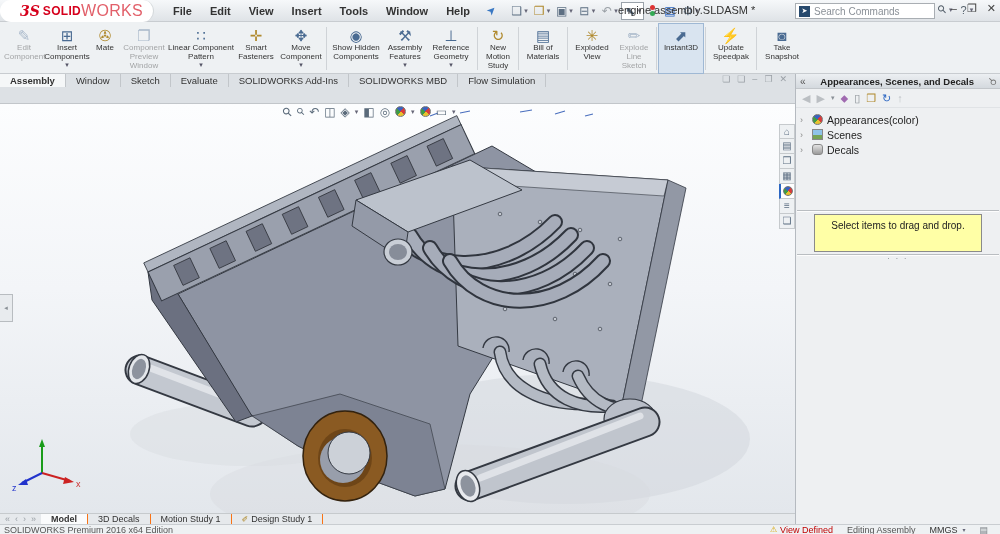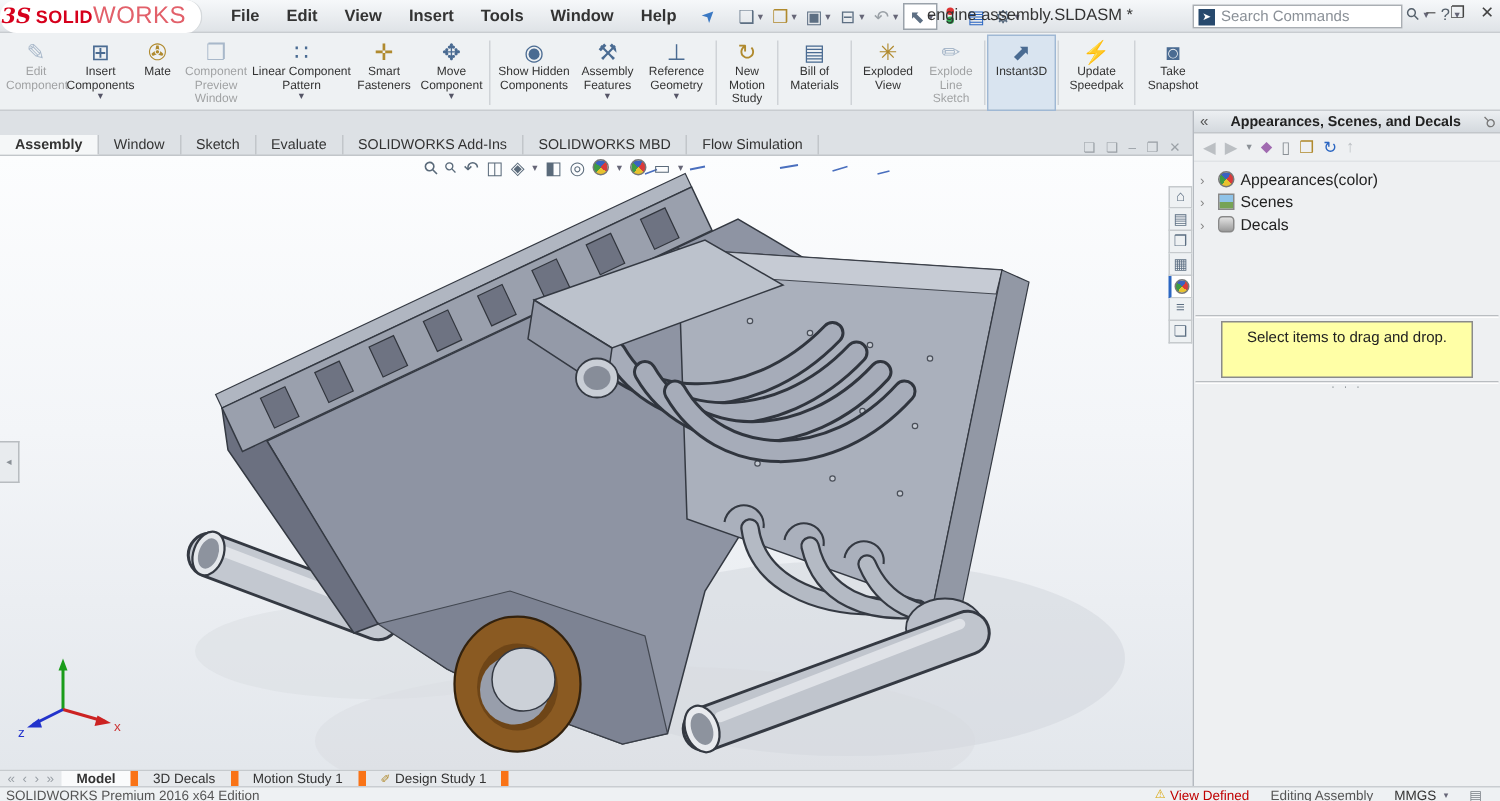--- a/index.html
+++ b/index.html
@@ -1,21 +1,21 @@
 <!DOCTYPE html>
 <html><head>
 <meta charset="utf-8">
 <style>
   * { box-sizing: border-box; margin:0; padding:0; }
   html,body { width:1000px; height:534px; overflow:hidden; }
   body { font-family:"Liberation Sans", sans-serif; font-size:11px; color:#222; background:#e9edf0; position:relative; }
 
   
   .titlebar { height:22px; background:linear-gradient(#f6f8fa,#dfe3e7); border-bottom:1px solid #c8ccd0; display:flex; align-items:center; position:relative; }
-  .logo { background:#fff; height:22px; display:flex; align-items:center; padding:0 10px 0 1px; border-right:1px solid #d5d9dc;border-radius:11px; }
+  .logo { background:#fff; height:22px; display:flex; align-items:center; padding:0 10px 0 20px; border-right:1px solid #d5d9dc;border-radius:11px; }
   .logo-mark { color:#d6001c; font-weight:bold; font-style:italic; font-size:14px; margin-right:3px; font-family:"DejaVu Serif", serif;}
   .brand-solid { color:#d6001c; font-weight:bold; font-size:12px; letter-spacing:.3px;}
   .brand-works { color:#e2606a; font-size:16px; letter-spacing:.3px;}
   .menus { display:flex; margin-left:10px; }
   .menu { padding:3px 9px; color:#333; cursor:default;font-weight:bold; }
   .pin-icon { color:#3a78c3; font-size:11px; transform:rotate(-45deg); display:inline-block; margin:0 8px; }
   .qtools { display:flex; align-items:center; gap:1px; margin-left:4px; }
   .qt { display:flex; align-items:center; padding:1px 2px; color:#5d6f83; font-size:12px; }
   .qt .g { min-width:13px; text-align:center; }
   .qt.box { border:1px solid #9aa2aa; background:#fff; }
@@ -37,21 +37,21 @@
   .ric.gold { color:#b08a2e; }
   .rlabel { font-size:8px; line-height:1.12; text-align:center; color:#333; width:100%; }
   .rcaret { font-size:7px; color:#556; line-height:6px; }
   .rb.disabled { opacity:.42; }
   .rb.active { background:#d9e4f0; outline:1px solid #9fb8d4; }
   .rsep { width:1px; background:#cfd3d7; margin:3px 2px; }
 
   
   .mainrow { display:flex; height:450px; }
   .leftcol { width:795px; display:flex; flex-direction:column; }
-  .doctabs { height:31px; background:#dde1e5; display:flex; align-items:flex-end; font-size:9.5px; border-bottom:1px solid #c2c6ca; }
+  .doctabs { height:31px; background:#dde1e5; display:flex; align-items:flex-start; font-size:9.5px; border-bottom:1px solid #c2c6ca; }
   .dtab { padding:1px 10px; border-right:1px solid #c2c6ca; color:#333; display:flex; align-items:center; cursor:default; }
   .dtab.active { background:#f5f7f8; font-weight:bold; }
   .docwin { margin-left:auto; display:flex; gap:7px; align-items:center; padding-right:8px; color:#9aa0a6; font-size:9px; }
 
   
   .viewport { position:relative; height:425px; background:linear-gradient(180deg,#fcfdfe 0%,#f3f5f8 45%,#e3e7ec 100%); overflow:hidden; }
   .headsup { position:absolute; left:283px; top:1px; display:flex; align-items:center; gap:5px; font-size:12px; color:#5a6a7a; z-index:5; }
   .hicaret { font-size:7px; color:#667; }
   .sphere { width:11px; height:11px; border-radius:50%; border:1px solid #777; display:inline-block;
             background:conic-gradient(from 40deg,#d93b3b 0 25%,#e8c22e 25% 50%,#3f9b44 50% 75%,#3a62c0 75% 100%); }
@@ -80,21 +80,21 @@
   .ic-decal { background:linear-gradient(#e2e2e2,#9a9a9a); border-radius:3px; }
   .tp-spacer { height:53px; }
   .groove { height:2px; border-top:1px solid #b9bdc1; border-bottom:1px solid #fdfdfd; margin:0 1px; }
   .hintbox { margin:2px 18px; height:38px; background:#ffffa6; border:1px solid #8a8a8a; text-align:center; font-size:10px; color:#222; padding-top:5px; }
   .splitter { text-align:center; color:#7a8086; font-size:7px; letter-spacing:2px; height:8px; line-height:6px; }
 
   
   .bottombar { height:11px; background:#e6e9ec; border-top:1px solid #c6cacd; display:flex; align-items:stretch; font-size:9px; }
   .bnav { display:flex; align-items:center; gap:1px; padding:0 3px; color:#9aa0a6; }
   .bnav span { padding:0 2px; }
-  .btab { display:flex; align-items:center; gap:3px; padding:0 10px; border-right:5px solid #f97316; color:#333; cursor:default; }
+  .btab { display:flex; align-items:center; gap:3px; padding:0 10px; border-right:1px solid #f97316; color:#333; cursor:default; }
   .btab.active { background:#fafbfc; font-weight:bold; }
   .btab .bic { color:#b08a2e; font-size:8px; }
   .statusbar { height:10px; background:#eef1f3; border-top:1px solid #c9cdd1; display:flex; align-items:center; font-size:9px; color:#555; padding:0 4px; }
   .sb-right { margin-left:auto; display:flex; align-items:center; gap:14px; }
   .warn { color:#c00000; display:flex; gap:3px; align-items:center; }
   .warn .wic { color:#d8a400; font-size:8px; }
   .units { display:flex; gap:4px; align-items:center; color:#333; }
   .units .qcaret { font-size:6px; }
   .sb-ic { color:#7a8086; margin-right:8px; }
 </style>

